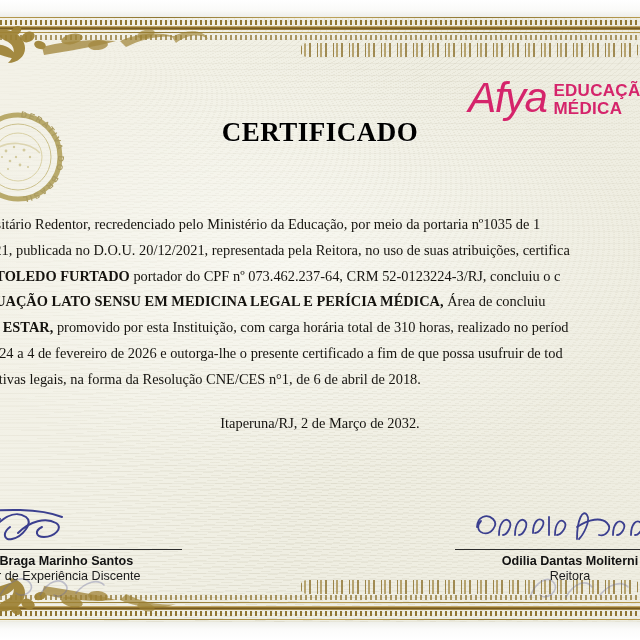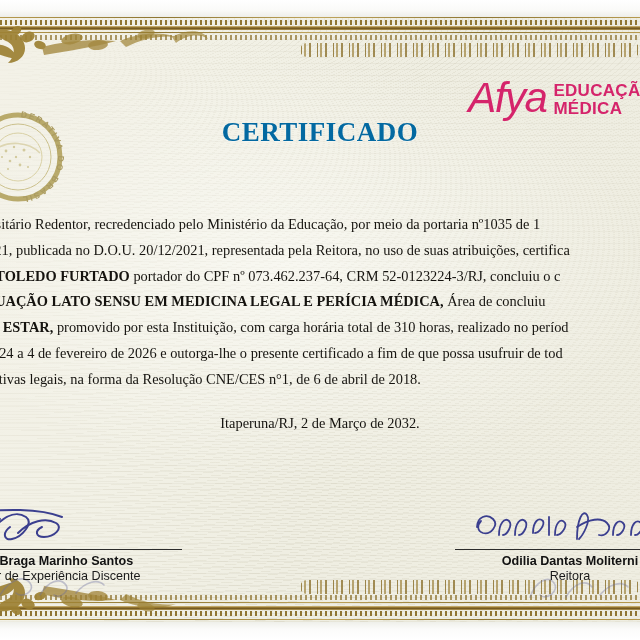--- a/index.html
+++ b/index.html
@@ -78,21 +78,21 @@
   .corner.bl{left:-6px;bottom:6px;transform:scaleY(-1);}
 
   
   .seal{position:absolute;left:-34px;top:88px;width:105px;height:105px;z-index:5;opacity:.72;}
 
   
   .content{position:absolute;z-index:10;left:0;right:0;top:0;bottom:0;}
   .title{
     position:absolute;left:0;right:0;top:100px;text-align:center;
     font-family:"Liberation Serif", serif;
-    font-weight:bold;font-size:27px;letter-spacing:.5px;color:#0369a1;
+    font-weight:bold;font-size:27px;letter-spacing:.5px;color:#000000;
     text-shadow:0 1px 0 rgba(255,255,255,.5);
   }
   .logo{position:absolute;right:-14px;top:60px;z-index:12;display:flex;align-items:center;gap:7px;}
   .logo-mark{font-family:"Liberation Sans", sans-serif;font-weight:normal;font-style:italic;
     font-size:42px;line-height:1;color:#d5246b;letter-spacing:-1.5px;}
   .logo-sub{font-family:"Liberation Sans", sans-serif;font-weight:bold;font-size:17px;
     line-height:1.05;color:#d5246b;letter-spacing:.3px;padding-top:3px;}
 
   .body-block{position:absolute;left:-60px;right:-60px;top:200px;}
   .body-line{

